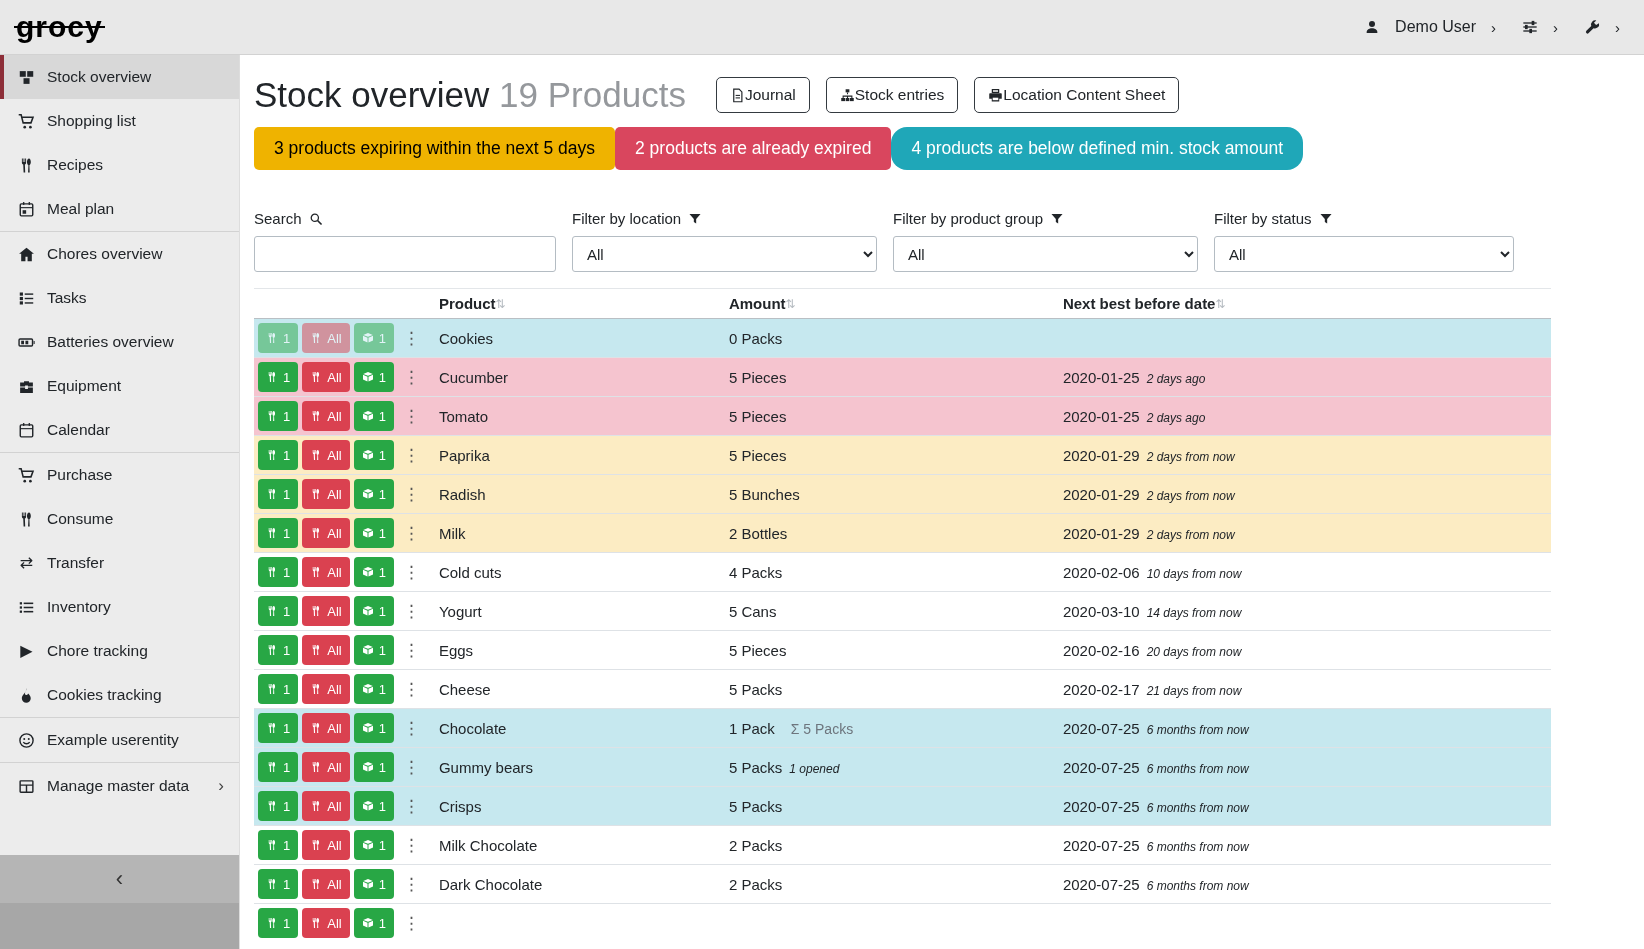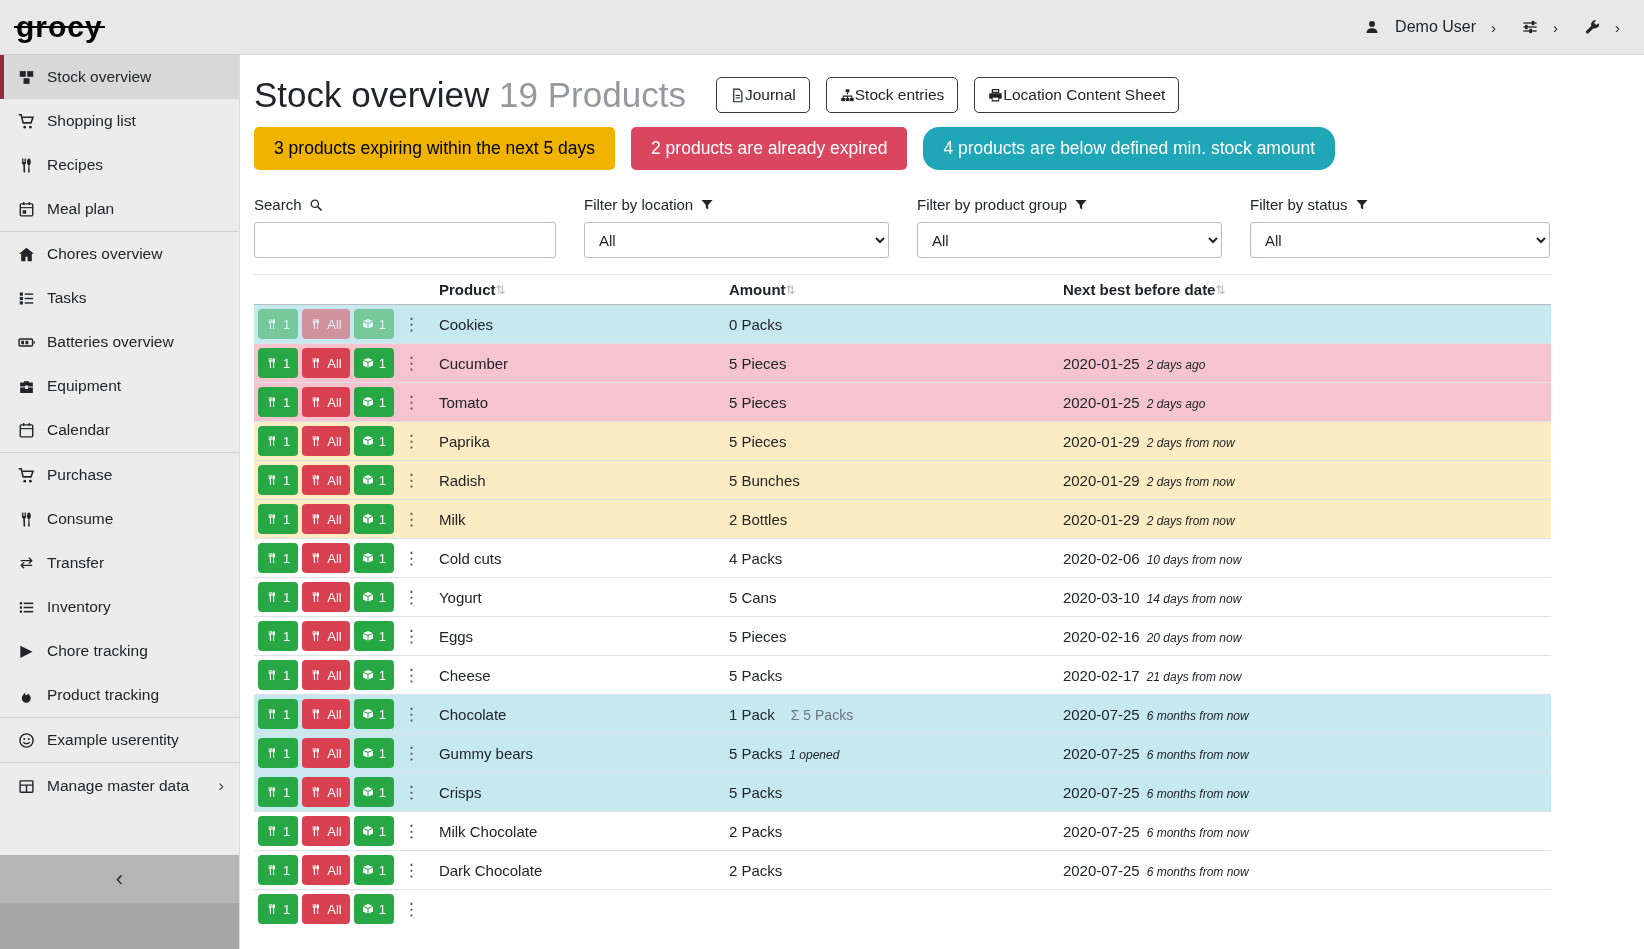--- a/index.html
+++ b/index.html
@@ -30,24 +30,24 @@
 
   
   .main{padding:20px 93px 0 14px;overflow:hidden}
   .page-head{display:flex;align-items:center;gap:14px;margin-bottom:12px}
   h1{font-size:35px;font-weight:500;color:#212529;white-space:nowrap}
   .subtitle{color:#95989c;font-weight:400}
   .head-actions{display:flex;gap:16px;margin-left:16px}
   .btn-outline{display:inline-flex;align-items:center;background:#fff;border:1px solid #343a40;border-radius:5px;padding:8px 13px;font-size:15.5px;color:#212529;cursor:pointer;font-family:inherit;white-space:nowrap}
   .btn-outline .icon{font-size:15px}
 
-  .banners{display:flex;gap:16px;margin:6px 0 26px}
+  .banners{display:flex;margin:6px 0 40px}
   .banner{padding:11px 20px;border-radius:5px;font-size:17.5px;font-weight:500;cursor:pointer;white-space:nowrap}
 
-  .filters{display:grid;grid-template-columns:302px 305px 305px 300px;column-gap:28px;margin-bottom:16px}
+  .filters{display:grid;grid-template-columns:302px 305px 305px 300px;column-gap:16px;margin-bottom:16px}
   .filter label{display:flex;align-items:center;gap:7px;font-size:15px;margin-bottom:9px;color:#212529}
   .filter .icon{font-size:14px}
   .text-input,select{width:100%;height:36px;border:1px solid #b4bcc3;border-radius:3px;padding:0 10px;font-size:15px;font-family:inherit;background:#fff;color:#212529}
 
   
   .stock-table{width:100%;border-collapse:collapse;font-size:15px;margin-top:10px}
   .stock-table th{font-weight:700;text-align:left;padding:6px 10px;border-top:1px solid #e3e6e9;border-bottom:1px solid #b9bfc4}
   .stock-table th .th{display:flex;align-items:center;justify-content:flex-start}
   .sort{color:#b3b9bf;font-size:12px;font-weight:400}
   .stock-table td{padding:8px 10px;border-top:1px solid #dee2e6;vertical-align:middle}
@@ -247,21 +247,21 @@
         <div class="sidebar-item">
           <span class="icon">▶</span>
           <span>Chore tracking</span>
         </div>
         <div class="sidebar-item">
           <span class="icon">
             <svg viewBox="0 0 24 24" fill="currentColor" xmlns="http://www.w3.org/2000/svg">
               <path d="M12.2 1.5c.7 3.2-2.4 5-2.4 7.6a2.2 2.2 0 0 0 4.4.2c1.5 1.4 3.8 3.6 3.8 6.7a6.3 6.3 0 0 1-12.6 0c0-2.6 1.3-4.5 2.8-6.1 1.6-1.7 3.5-4 4-8.4z"></path>
             </svg>
           </span>
-          <span>Product tracking</span>
+          <span>Cookies tracking</span>
         </div>
         <div class="sidebar-divider"></div>
         <div class="sidebar-item">
           <span class="icon">
             <svg viewBox="0 0 24 24" fill="currentColor" xmlns="http://www.w3.org/2000/svg">
               <circle cx="12" cy="12" r="9.3" fill="none" stroke="currentColor" stroke-width="2"></circle>
               <circle cx="8.8" cy="10" r="1.4"></circle>
               <circle cx="15.2" cy="10" r="1.4"></circle>
               <path d="M7.5 14.3a5.6 5.6 0 0 0 9 0" fill="none" stroke="currentColor" stroke-width="1.9"></path>
             </svg>

